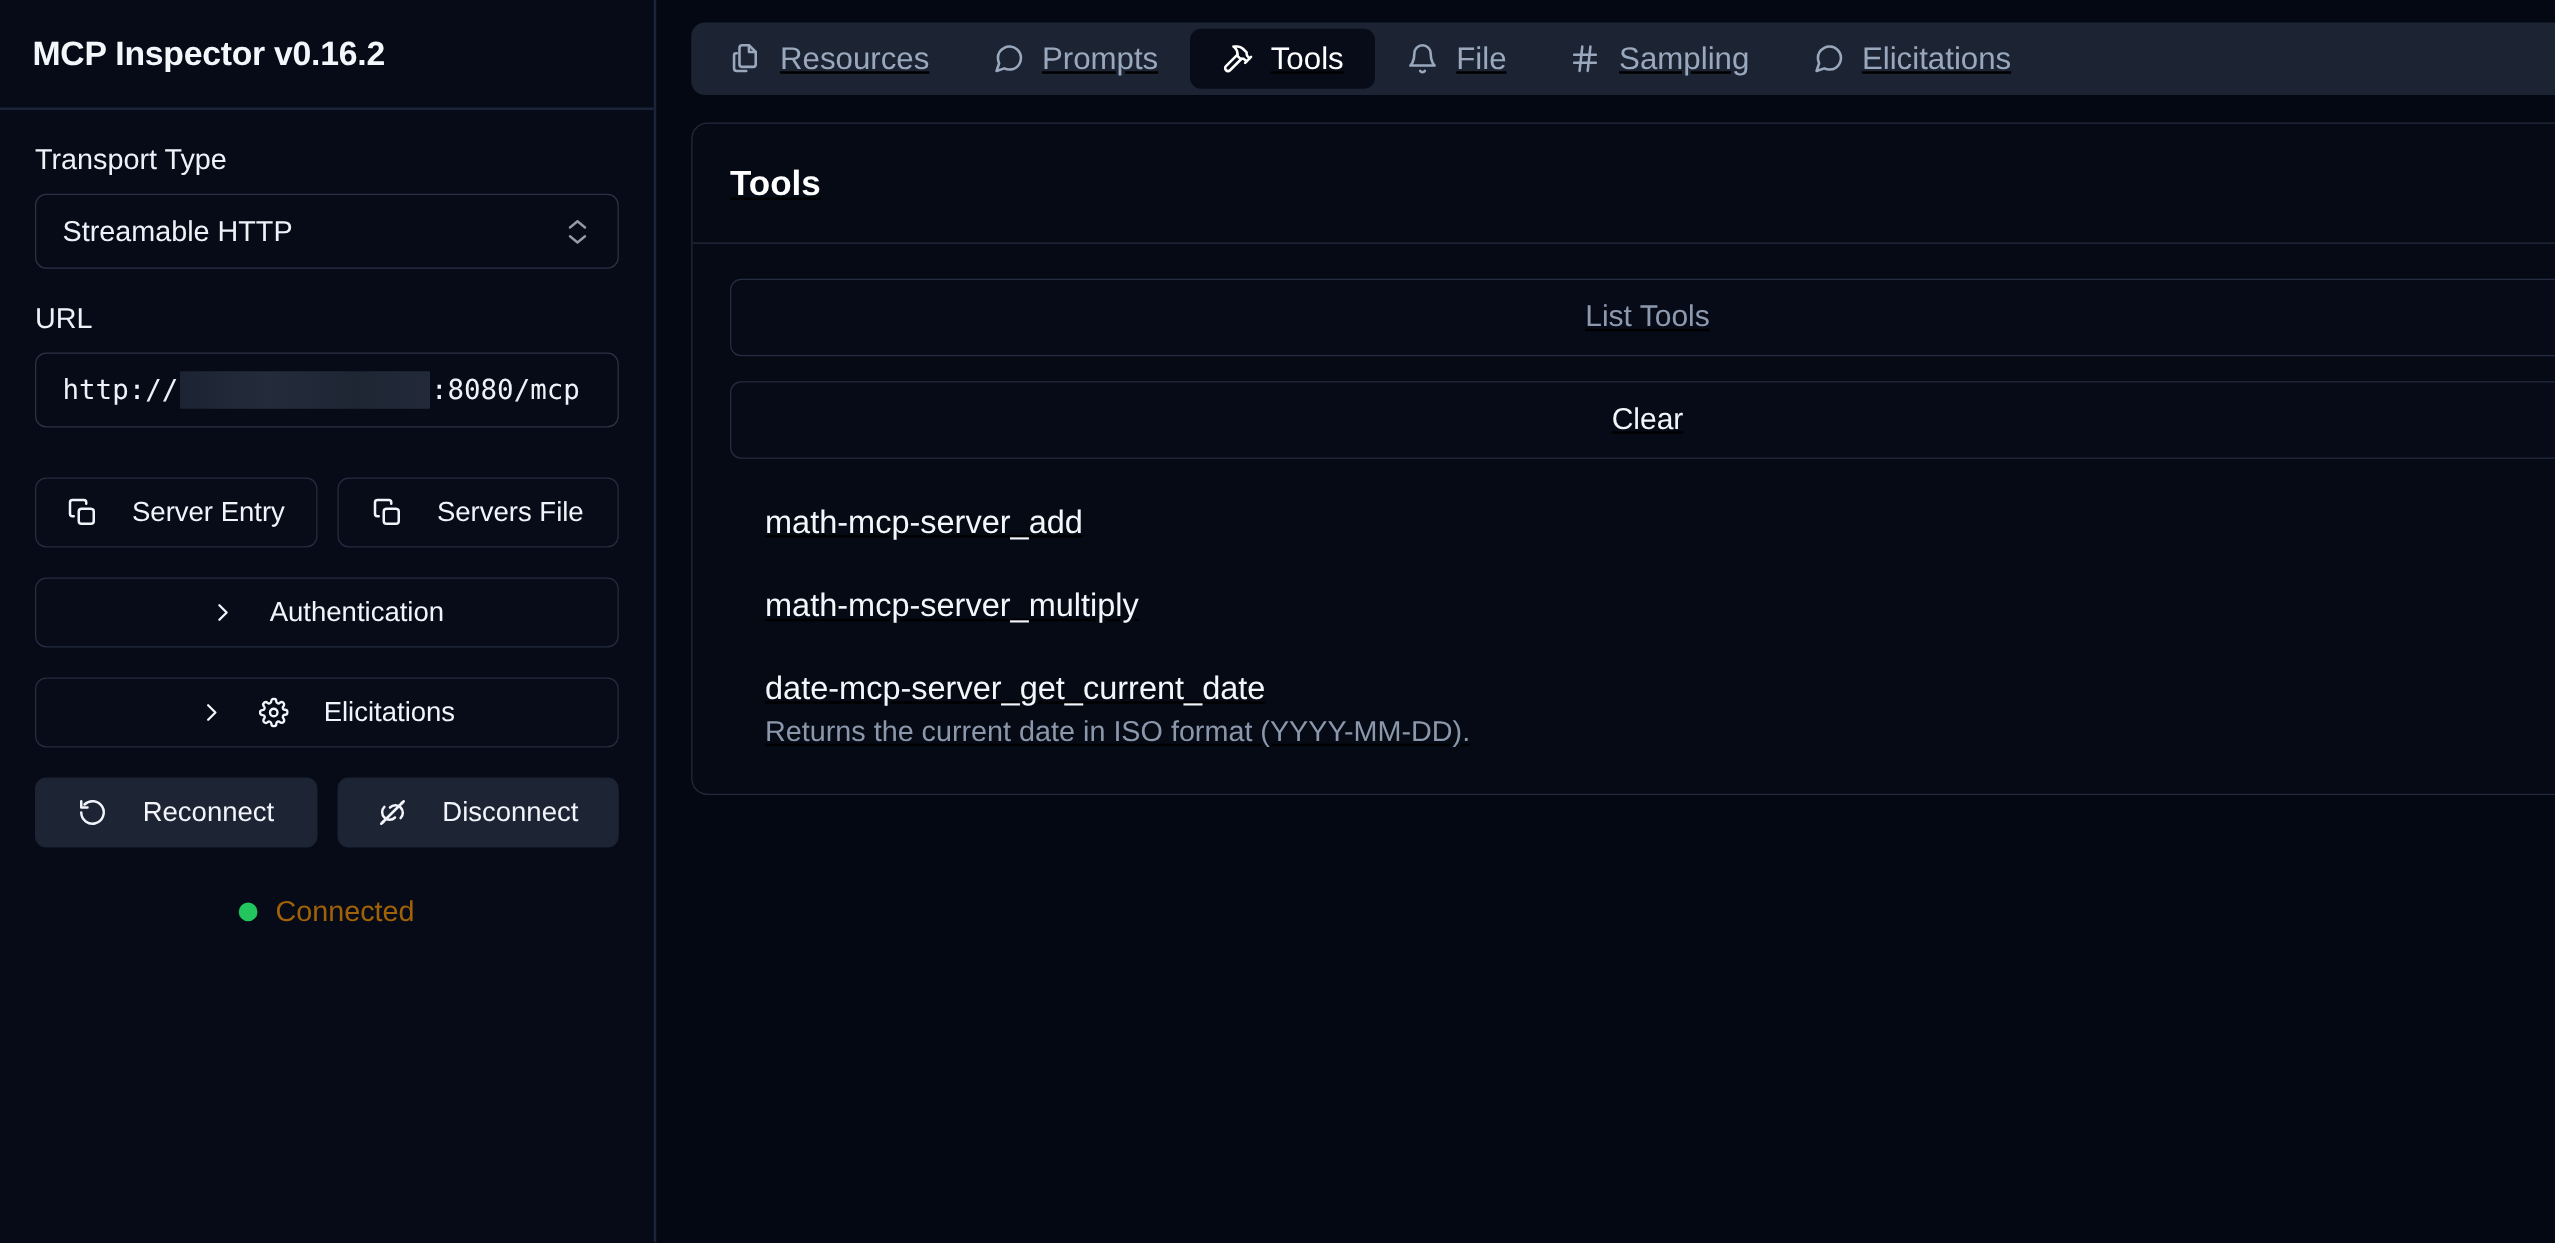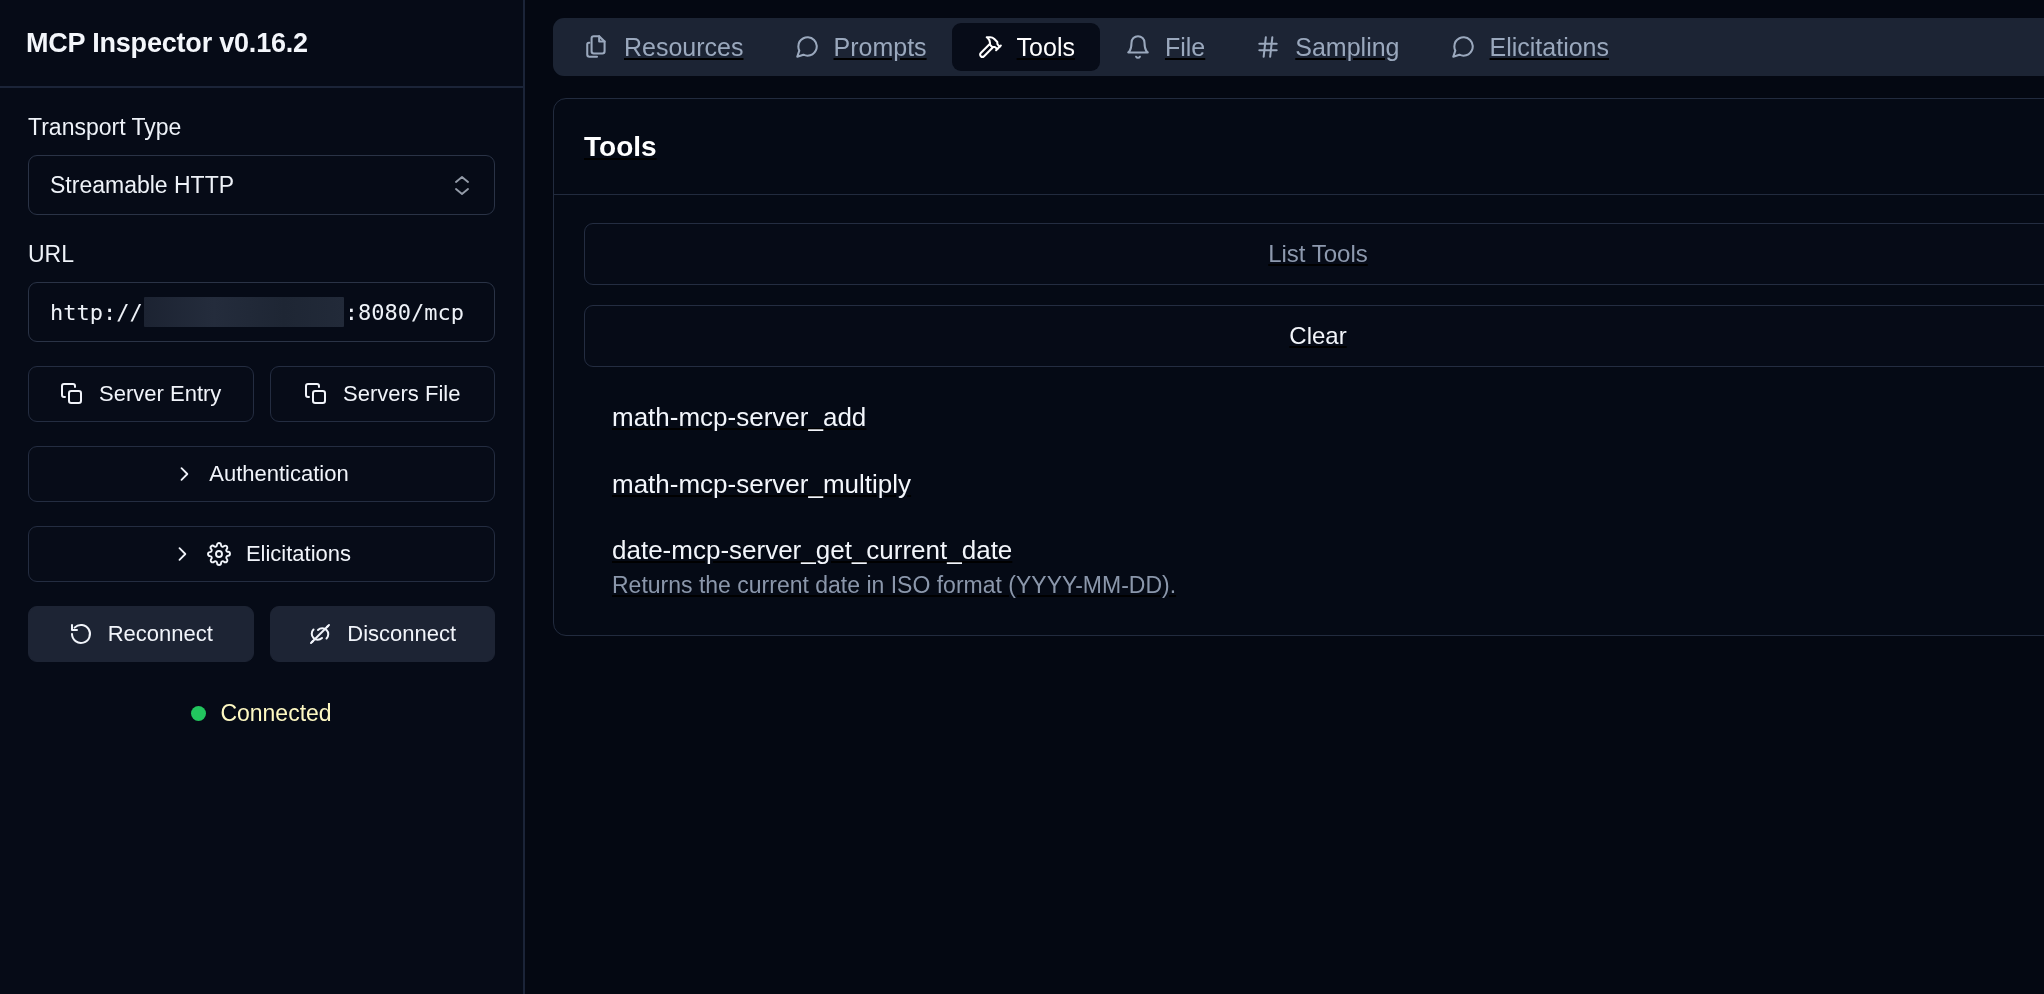--- a/index.html
+++ b/index.html
@@ -85,21 +85,21 @@
   }
 
   .url-box {
     height: 60px;
     border: 1px solid #2a3346;
     border-radius: 9px;
     background: #060b17;
     display: flex;
     align-items: center;
     padding: 0 21px;
-    margin-bottom: 24px;
+    margin-bottom: 40px;
     overflow: hidden;
   }
 
   .url-text {
     color: #eef2f8;
     font-family: "DejaVu Sans Mono", "Liberation Mono", monospace;
     font-size: 22px;
     white-space: nowrap;
     display: flex;
     align-items: center;
@@ -125,21 +125,21 @@
     flex: 1 1 0;
     height: 56px;
     border: 1px solid #242d41;
     border-radius: 9px;
     background: #070c18;
     color: #f1f4fa;
     font-size: 22px;
     display: flex;
     align-items: center;
     justify-content: center;
-    gap: 15px;
+    gap: 28px;
     cursor: pointer;
   }
 
   .btn.wide { width: 100%; flex: none; }
 
   .btn.solid {
     background: #1d2434;
     border-color: #1d2434;
   }
 
@@ -153,21 +153,21 @@
     justify-content: center;
     gap: 14px;
     margin-top: 14px;
   }
 
   .dot {
     width: 15px; height: 15px; border-radius: 50%;
     background: #22c55e;
   }
 
-  .status-text { color: #fef9c3; font-size: 23px; }
+  .status-text { color: #a16207; font-size: 23px; }
 
   
   .main {
     flex: 1 1 auto;
     height: 994px;
     display: flex;
     flex-direction: column;
     padding: 18px 0 0 28px;
     overflow: hidden;
     text-decoration: underline;

